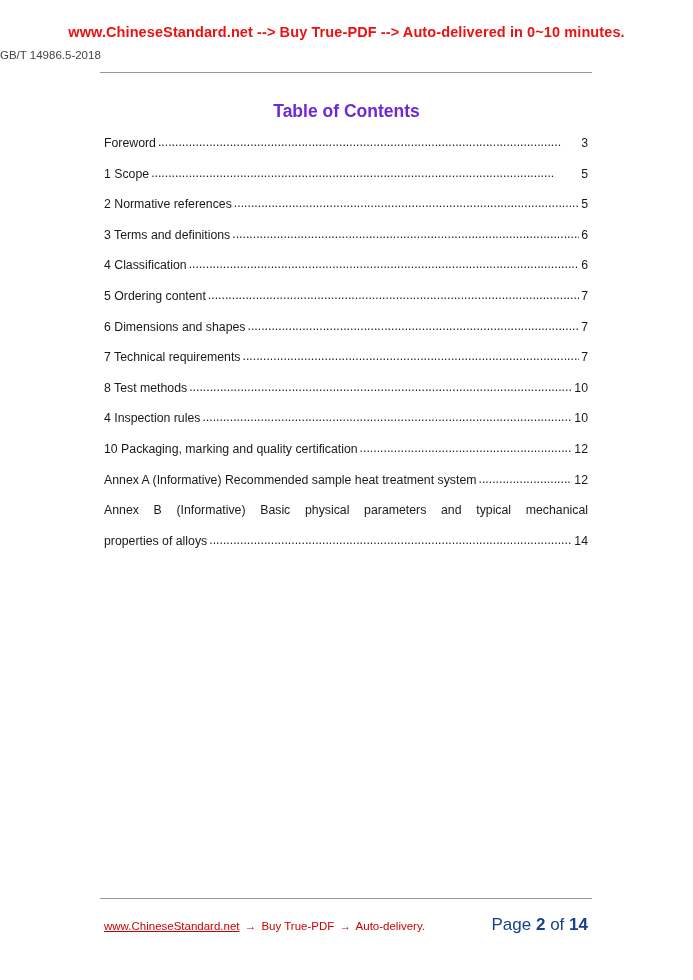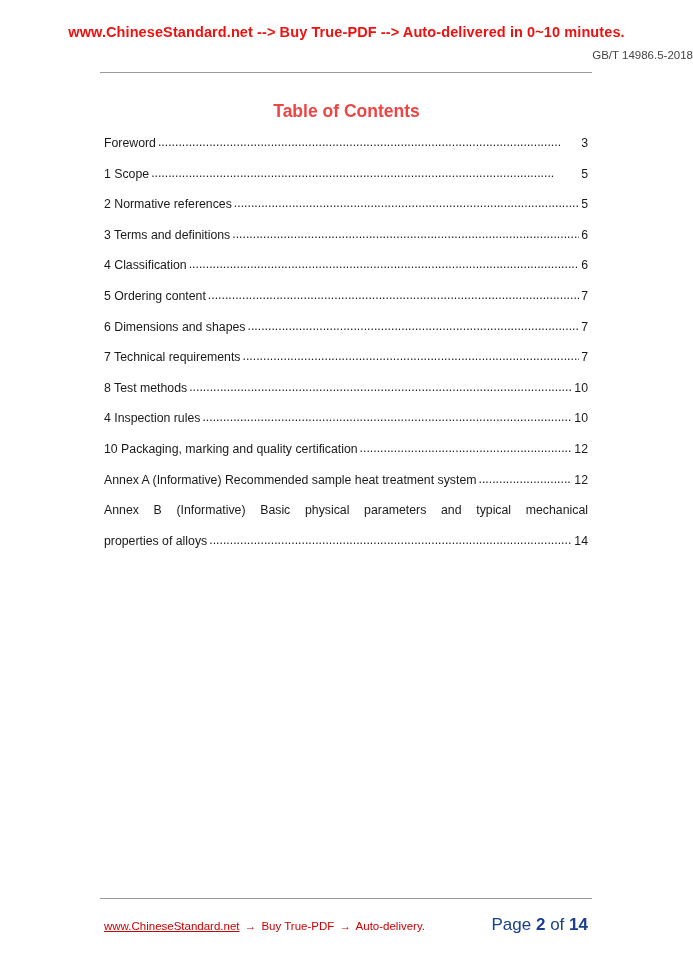--- a/index.html
+++ b/index.html
@@ -33,41 +33,41 @@
     font-size: 14.5px;
     font-weight: bold;
     letter-spacing: 0.1px;
     white-space: nowrap;
   }
   .std-code {
     position: absolute;
     top: 49px;
     left: 0;
     width: 693px;
-    text-align: right;
+    text-align: left;
     color: #444444;
     font-size: 11.5px;
   }
   .header-rule {
     position: absolute;
     top: 72px;
     left: 100px;
     width: 492px;
     height: 1px;
     background: #999999;
   }
   .toc-title {
     position: absolute;
     top: 101px;
     left: 0;
     width: 693px;
     text-align: center;
     font-size: 17.5px;
     font-weight: bold;
-    color: #ef4444;
+    color: #6d28d9;
   }
   .toc {
     position: absolute;
     top: 136px;
     left: 104px;
     width: 484px;
   }
   .toc-row {
     display: flex;
     align-items: flex-end;

